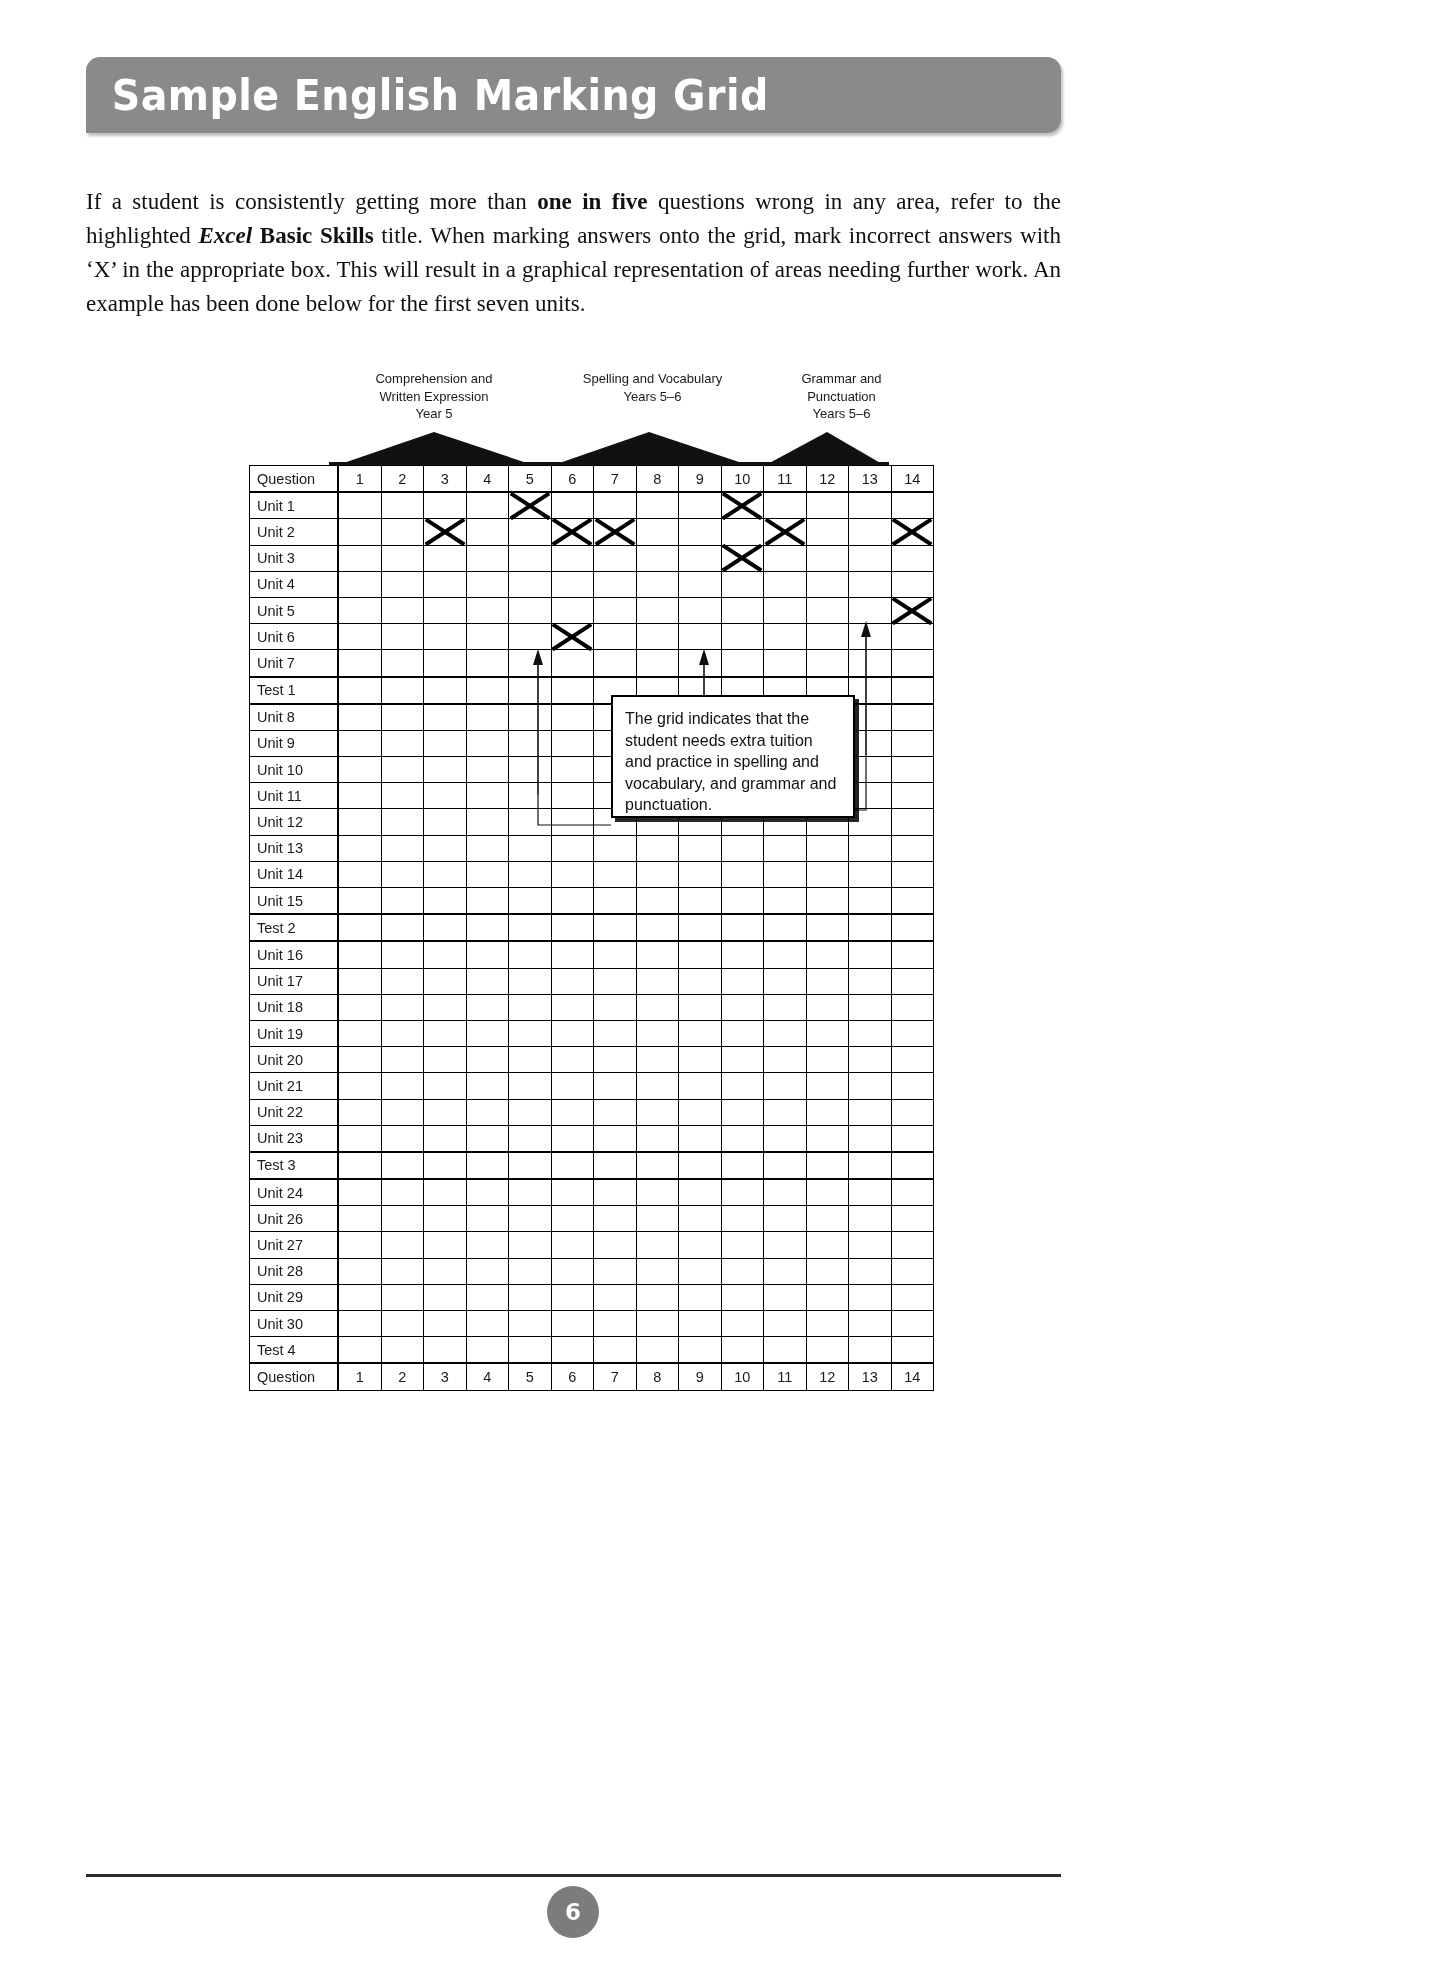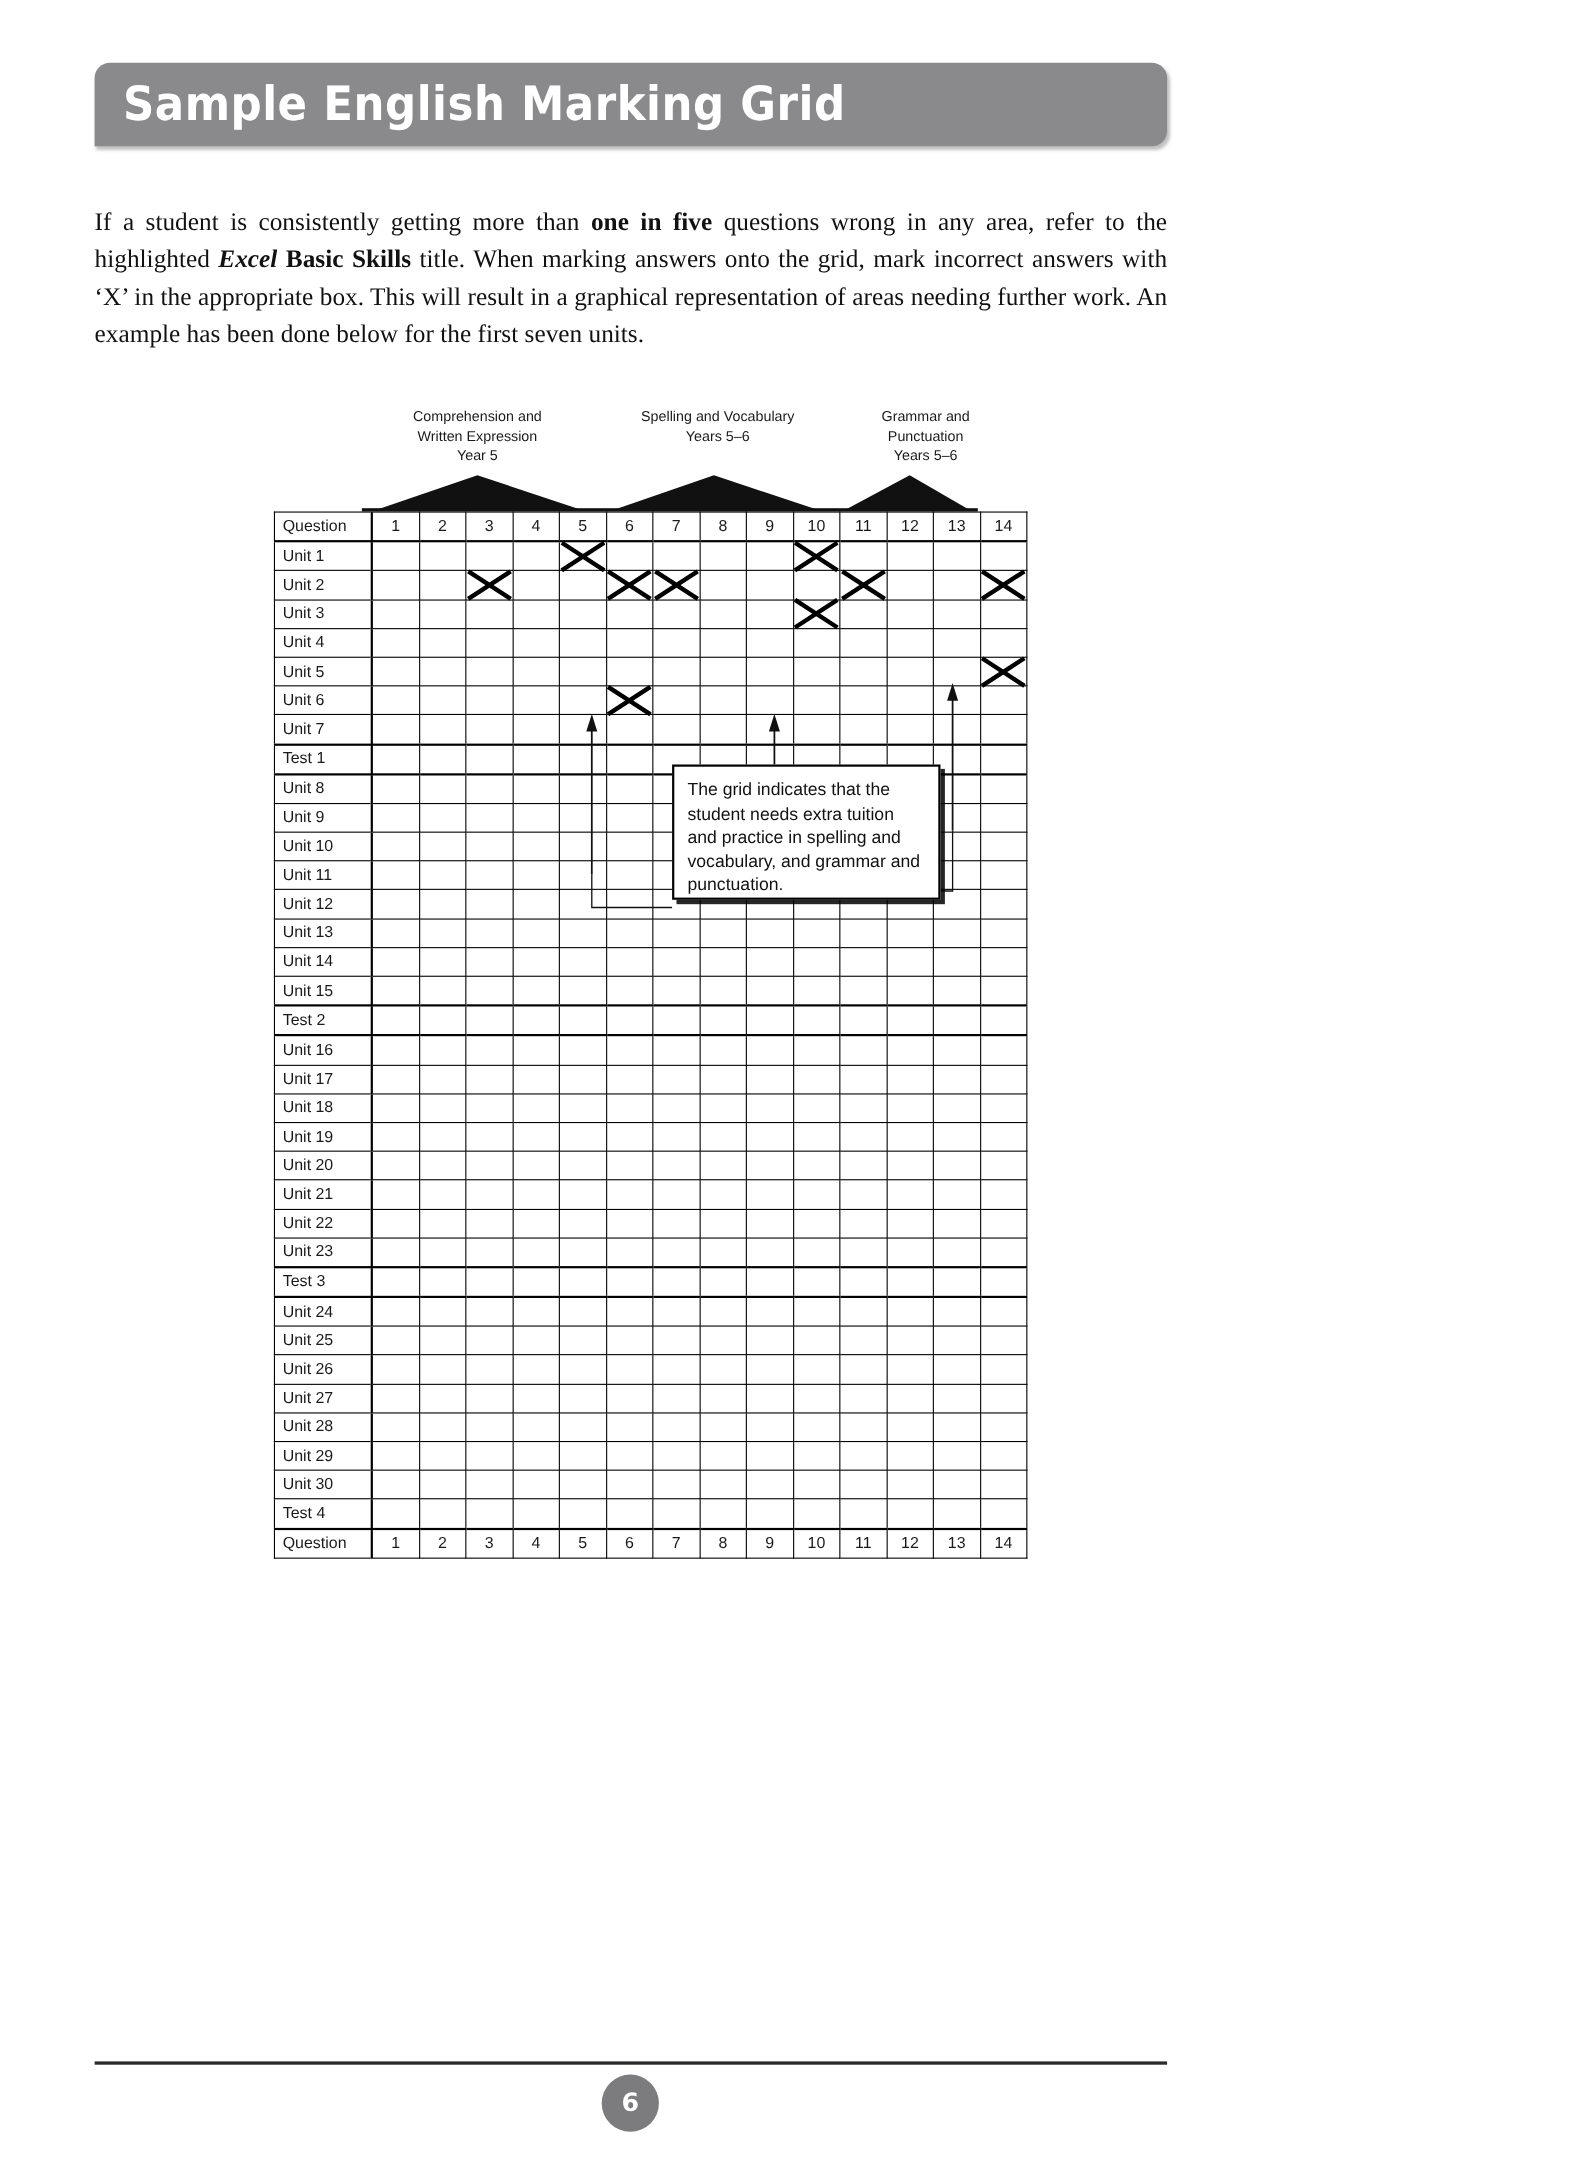--- a/index.html
+++ b/index.html
@@ -710,37 +710,20 @@
           <td class="q"></td>
           <td class="q"></td>
           <td class="q"></td>
           <td class="q"></td>
           <td class="q"></td>
           <td class="q"></td>
           <td class="q"></td>
           <td class="q"></td>
         </tr>
         <tr>
-          <td class="rowlabel firstcol">Unit 25</td>
-          <td class="q"></td>
-          <td class="q"></td>
-          <td class="q"></td>
-          <td class="q"></td>
-          <td class="q"></td>
-          <td class="q"></td>
-          <td class="q"></td>
-          <td class="q"></td>
-          <td class="q"></td>
-          <td class="q"></td>
-          <td class="q"></td>
-          <td class="q"></td>
-          <td class="q"></td>
-          <td class="q"></td>
-        </tr>
-        <tr>
           <td class="rowlabel firstcol">Unit 26</td>
           <td class="q"></td>
           <td class="q"></td>
           <td class="q"></td>
           <td class="q"></td>
           <td class="q"></td>
           <td class="q"></td>
           <td class="q"></td>
           <td class="q"></td>
           <td class="q"></td>

